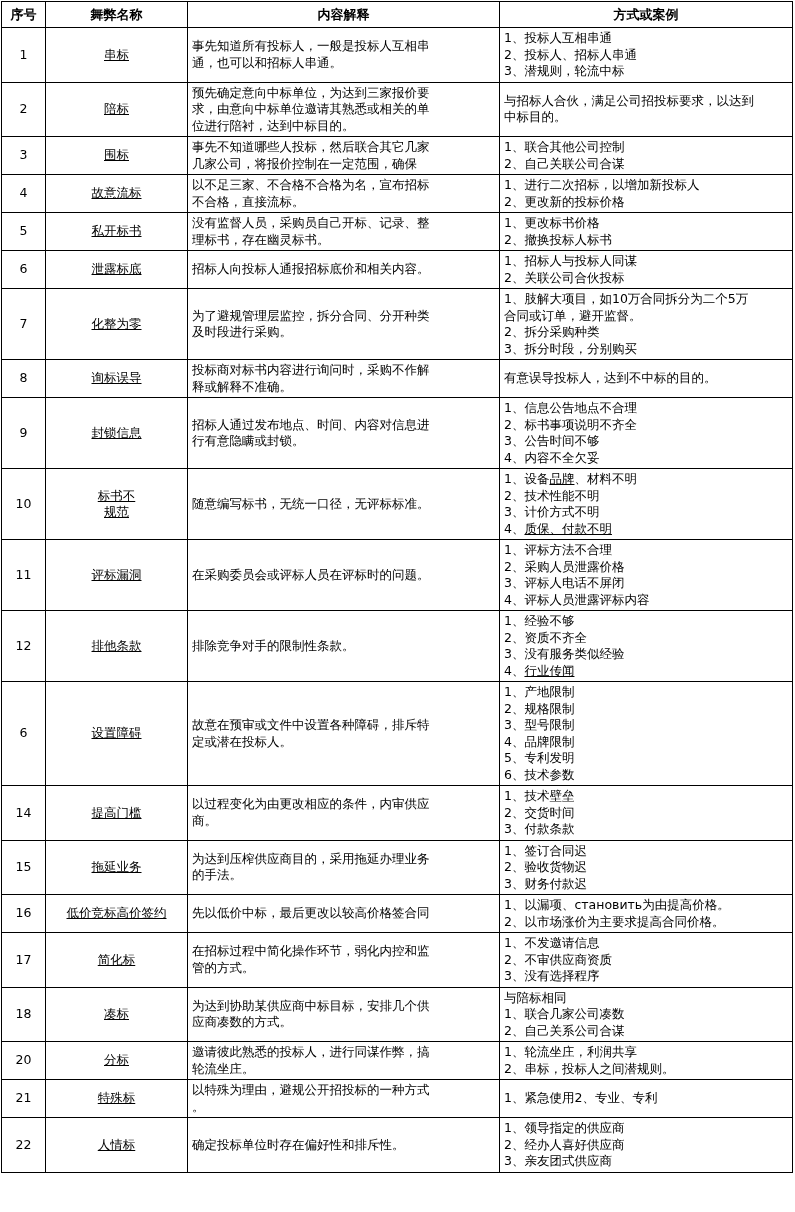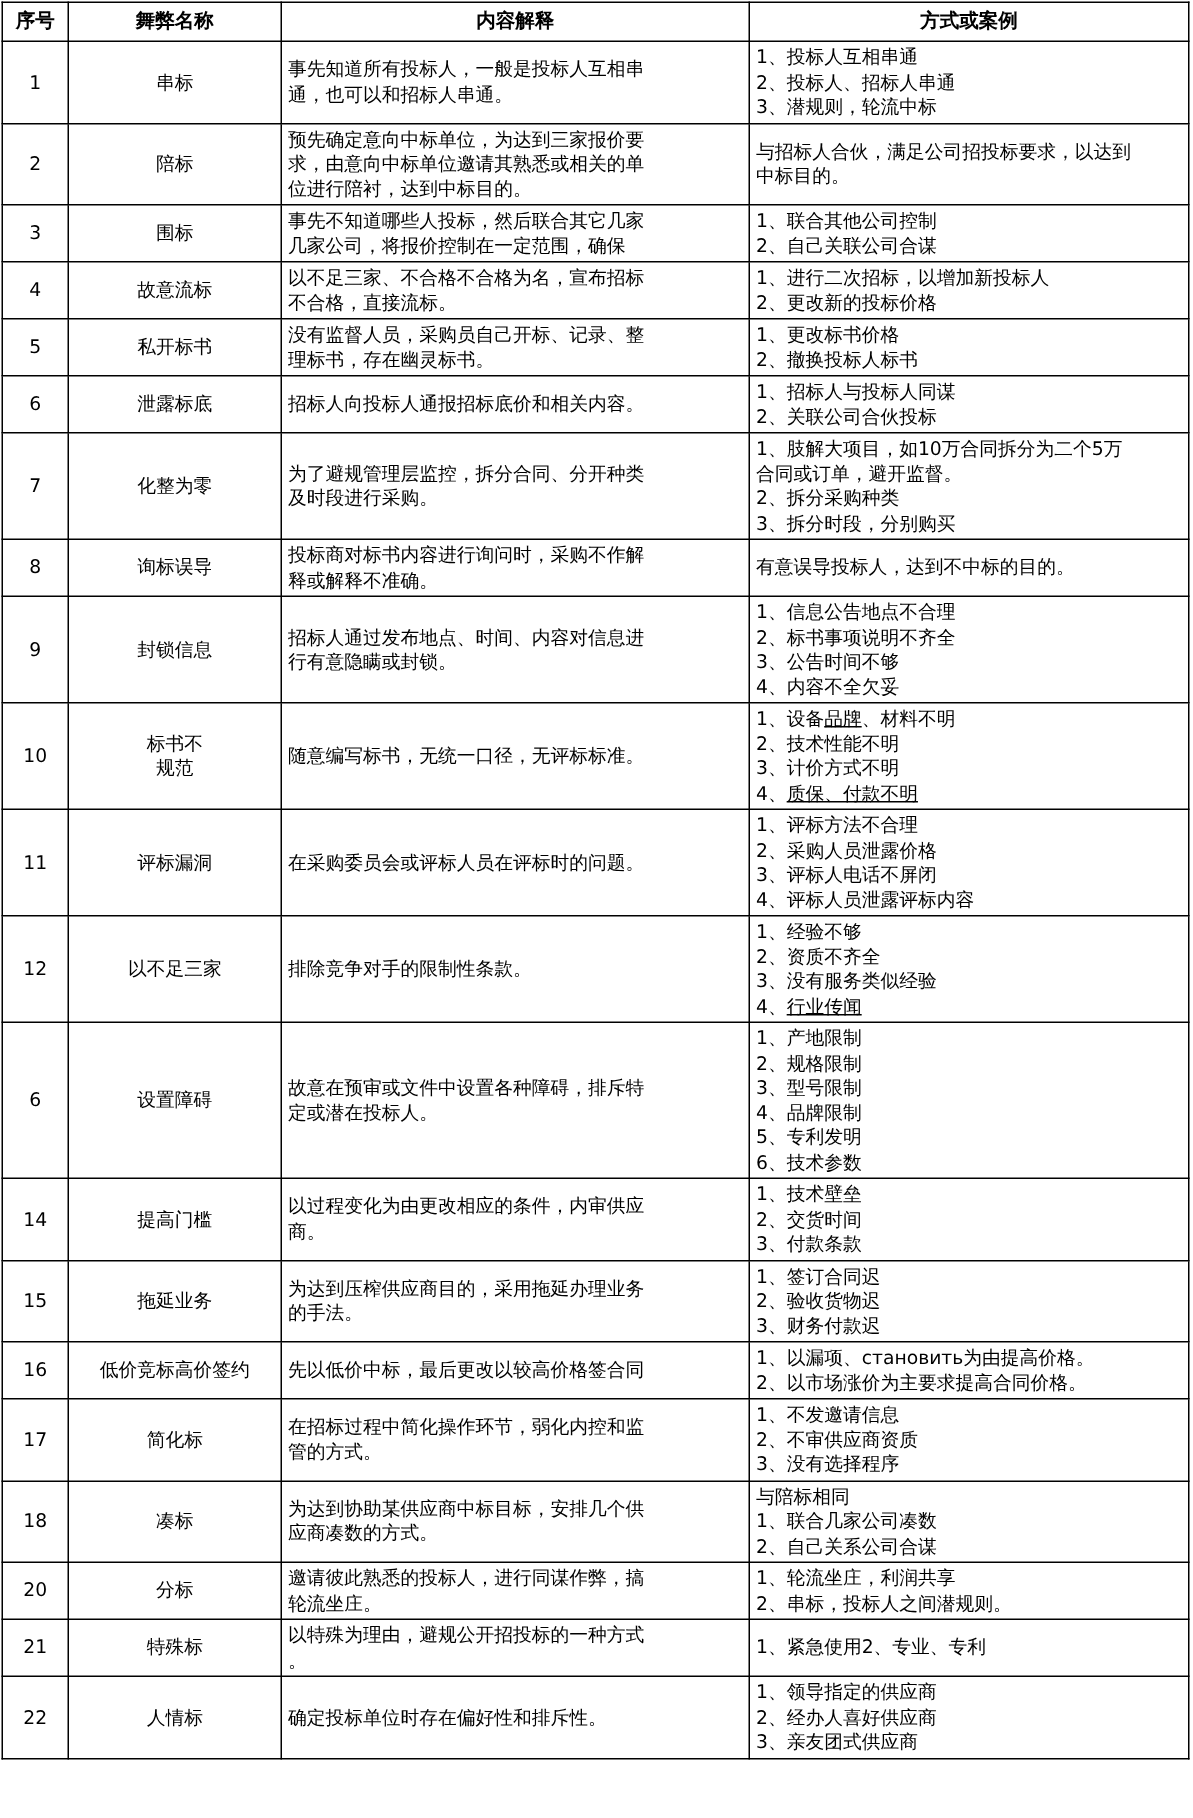--- a/index.html
+++ b/index.html
@@ -60,21 +60,21 @@
   }
   .lines .ln {
     display: block;
     white-space: pre-wrap;
   }
   .u {
     text-decoration: underline;
     margin-top: 28px;
   }
   
-  td.name .lines .ln { text-align: center; }
+  td.name .lines .ln { text-align: center; text-decoration: underline; }
 </style>
 </head>
 <body>
 
 <div class="page">
   <table class="fraud-table">
     <colgroup>
       <col class="c-idx">
       <col class="c-name">
       <col class="c-desc">
@@ -313,21 +313,21 @@
               <span class="ln">2、采购人员泄露价格</span>
               <span class="ln">3、评标人电话不屏闭</span>
               <span class="ln">4、评标人员泄露评标内容</span>
             </span>
           </td>
         </tr>
         <tr>
           <td class="idx">12</td>
           <td class="name">
             <span class="lines">
-              <span class="ln">以不足三家</span>
+              <span class="ln">排他条款</span>
             </span>
           </td>
           <td class="desc">
             <span class="lines">
               <span class="ln">排除竞争对手的限制性条款。</span>
             </span>
           </td>
           <td class="way">
             <span class="lines">
               <span class="ln">1、经验不够</span>

